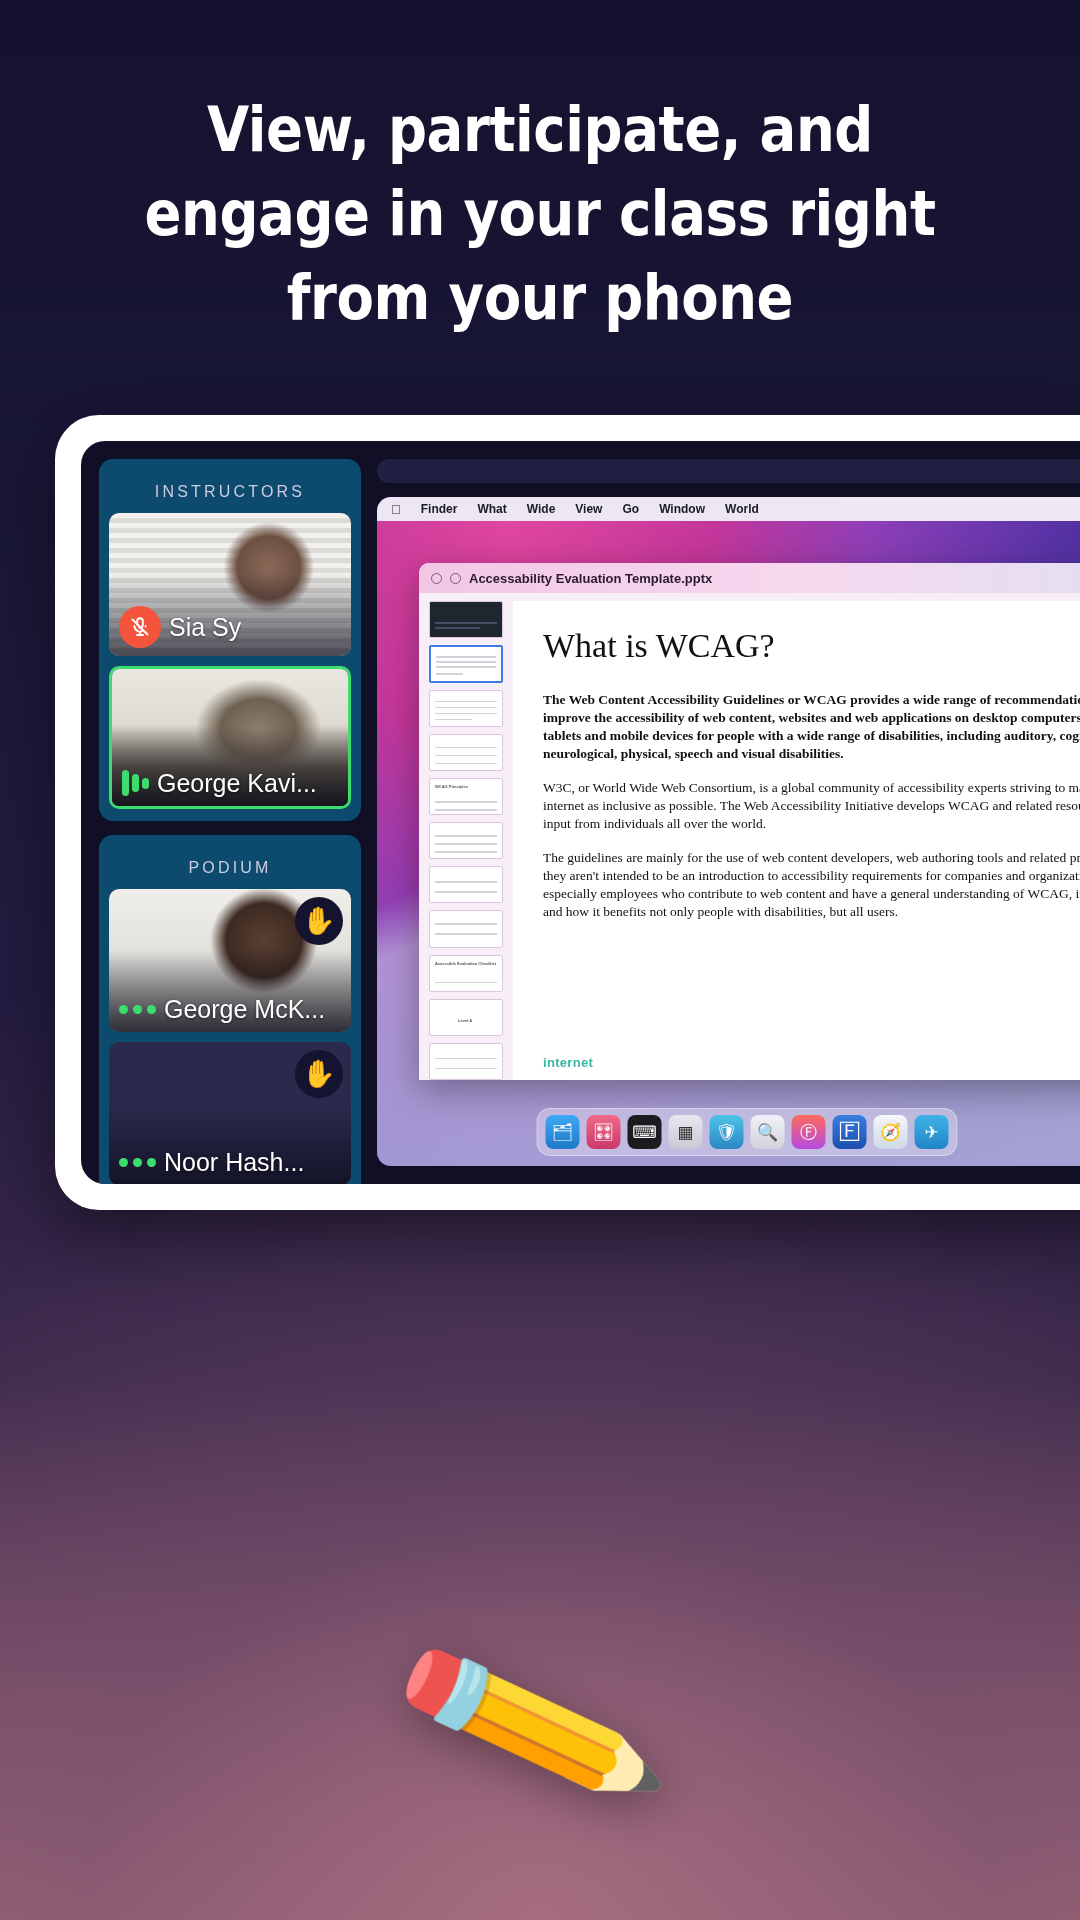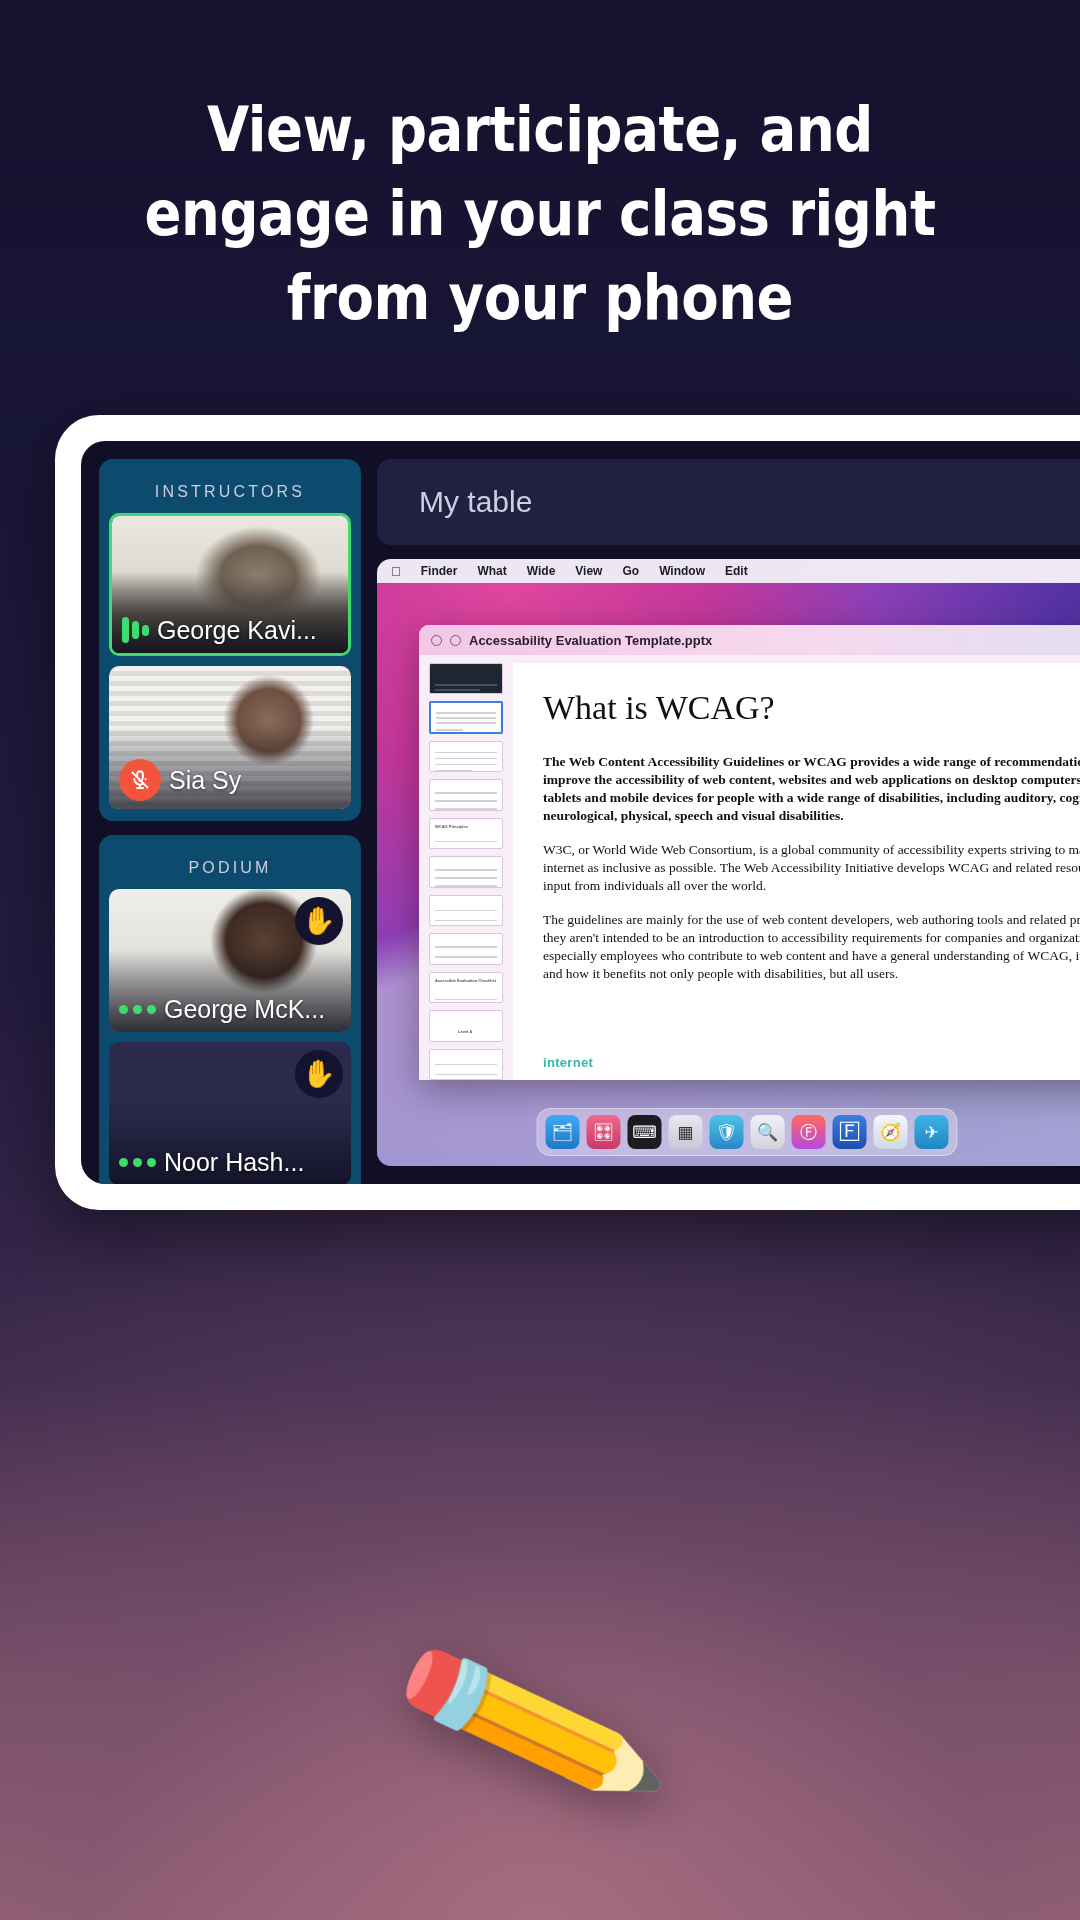--- a/index.html
+++ b/index.html
@@ -216,52 +216,52 @@
 <h1 id="headline">View, participate, and engage in your class right from your phone</h1>
 
 <div id="tablet">
   <div id="screen">
 
     <div id="participants">
 
       <div class="panel">
         <div class="panel-title">INSTRUCTORS</div>
 
-        <div class="tile active">
-          <div class="photo" style="background:
-                 radial-gradient(38% 52% at 62% 44%, #8d7f6f 0%, #6f6152 42%, rgba(0,0,0,0) 70%),
-                 linear-gradient(180deg,#e9e7e0 0%,#dedbd2 40%,#6a6255 72%,#3b372f 100%);"></div>
-          <div class="scrim"></div>
-          <div class="label-row">
-            <span class="audio-bars">
-                <i></i>
-                <i></i>
-                <i></i>
-              </span>
-            <span class="nm">George Kavi...</span>
-          </div>
-        </div>
-
         <div class="tile">
           <div class="photo" style="background:
                  radial-gradient(26% 44% at 66% 38%, #8a6a58 0%, #6d5042 50%, rgba(0,0,0,0) 72%),
                  repeating-linear-gradient(180deg, #f2f1ee 0px, #f2f1ee 5px, #dcdbd7 5px, #dcdbd7 10px);"></div>
           <div class="scrim"></div>
           <div class="label-row">
             <span class="mic-badge">
               <svg width="24" height="24" viewBox="0 0 24 24" fill="none" stroke="#fff" stroke-width="1.9" stroke-linecap="round">
                 <path d="M9.2 9.2V6a2.8 2.8 0 0 1 5.6 0v4a2.8 2.8 0 0 1-3.6 2.7"></path>
                 <path d="M6.4 11a5.6 5.6 0 0 0 8.4 4.8M17.6 11v.6"></path>
                 <path d="M12 17.5V20M9 20h6"></path>
                 <path d="M4.5 4.5l15 15"></path>
               </svg>
             </span>
             <span class="nm">Sia Sy</span>
           </div>
         </div>
+
+        <div class="tile active">
+          <div class="photo" style="background:
+                 radial-gradient(38% 52% at 62% 44%, #8d7f6f 0%, #6f6152 42%, rgba(0,0,0,0) 70%),
+                 linear-gradient(180deg,#e9e7e0 0%,#dedbd2 40%,#6a6255 72%,#3b372f 100%);"></div>
+          <div class="scrim"></div>
+          <div class="label-row">
+            <span class="audio-bars">
+                <i></i>
+                <i></i>
+                <i></i>
+              </span>
+            <span class="nm">George Kavi...</span>
+          </div>
+        </div>
       </div>
 
       <div class="panel">
         <div class="panel-title">PODIUM</div>
 
         <div class="tile">
           <div class="photo" style="background:
                  radial-gradient(30% 50% at 64% 36%, #5a4033 0%, #3d2a21 52%, rgba(0,0,0,0) 74%),
                  linear-gradient(180deg,#efeeea 0%,#e3e1dc 46%,#b9b7b2 78%,#8e8c88 100%);"></div>
           <div class="scrim"></div>
@@ -298,34 +298,33 @@
                  linear-gradient(180deg,#d9cfc2 0%,#cfc5b8 48%,#b5aa9c 100%);"></div>
 
           <div class="hand-badge" style="color:#f5b43c">✋</div>
         </div>
       </div>
     </div>
 
     <div id="stage">
 
       <div id="tabs">
-        <div class="tab">My table</div>
       </div>
 
       <div id="share">
 
         <div id="menubar">
           <span class="apple"></span>
           <span>Finder</span>
           <span>What</span>
           <span>Wide</span>
           <span>View</span>
           <span>Go</span>
           <span>Window</span>
-          <span>Edit</span>
+          <span>World</span>
         </div>
 
         <div id="desk">
 
           <div id="ppt">
             <div id="ppt-title">
               <span class="tb-dot"></span>
               <span class="tb-dot"></span>
               <span>Accessability Evaluation Template.pptx</span>
             </div>

